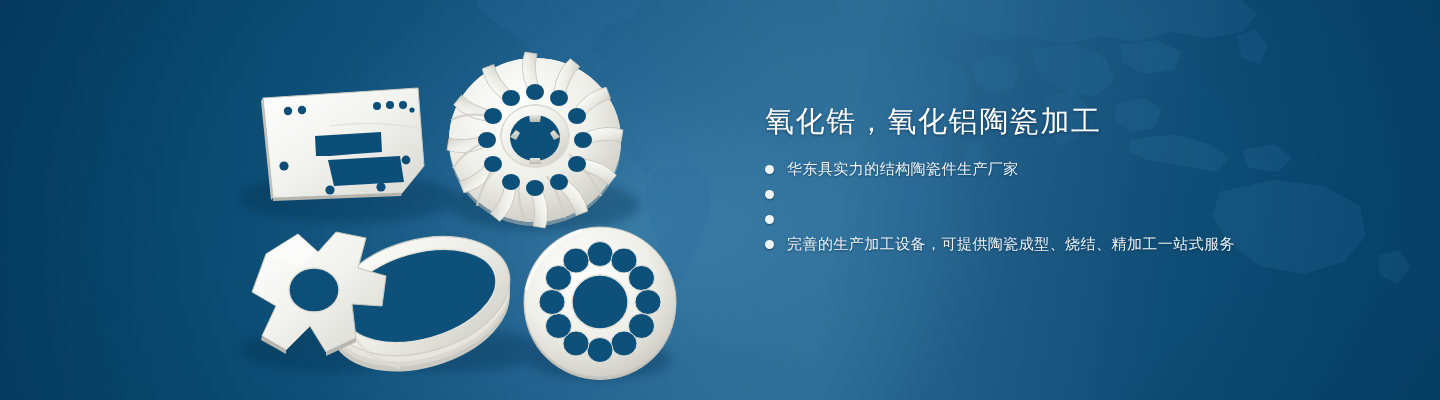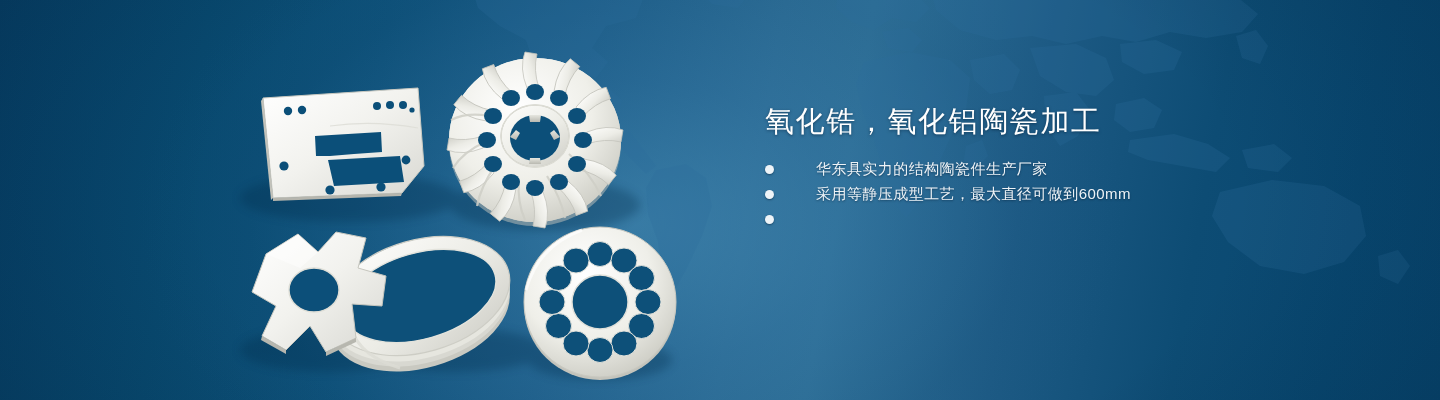--- a/index.html
+++ b/index.html
@@ -67,21 +67,20 @@
     font-weight:400;
     margin:0 0 22px 0;
     white-space:nowrap;
     text-shadow:0 1px 3px rgba(2,26,48,.55);
   }
   .bullets{list-style:none;margin:0;padding:0;}
   .bullet{
     display:flex;align-items:center;
     margin:0 0 7px 0;
     min-height:18px;
-    gap:29px;
   }
   .dot{
     flex:0 0 auto;
     width:9px;height:9px;border-radius:50%;
     background:#eef4f8;
     margin-right:13px;
     box-shadow:0 1px 2px rgba(2,26,48,.45);
   }
   .bullet-text{
     color:#eef3f7;
@@ -343,21 +342,24 @@
   <div class="copy">
     <h1 class="headline">氧化锆，氧化铝陶瓷加工</h1>
 
     <ul class="bullets">
       <li class="bullet">
         <span class="dot"></span>
         <span class="bullet-text">华东具实力的结构陶瓷件生产厂家</span>
       </li>
       <li class="bullet">
         <span class="dot"></span>
-        <span class="bullet-text">采用等静压成型工艺，最大直径可做到600mm</span>
       </li>
       <li class="bullet">
         <span class="dot"></span>
       </li>
+      <li class="bullet">
+        <span class="dot"></span>
+        <span class="bullet-text">完善的生产加工设备，可提供陶瓷成型、烧结、精加工一站式服务</span>
+      </li>
     </ul>
   </div>
 
 </div>
 
 </body></html>

